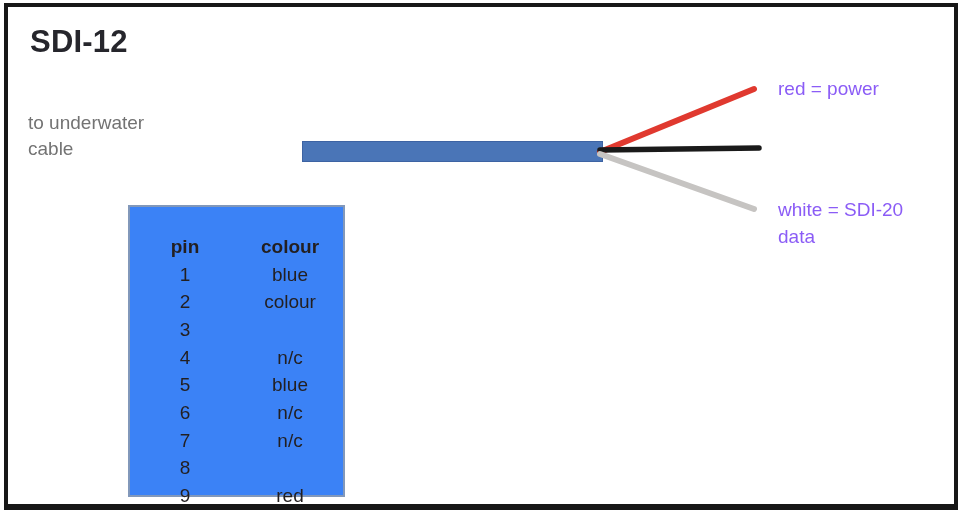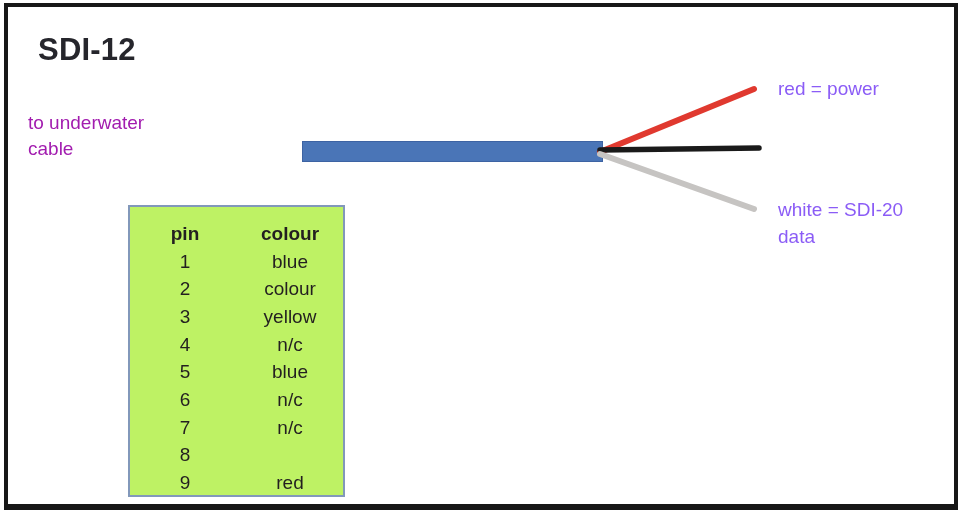--- a/index.html
+++ b/index.html
@@ -26,31 +26,31 @@
   .inner { position: absolute; inset: 0; }
 
   .title {
     position: absolute;
     left: 22px;
     top: 17px;
     font-size: 31px;
     font-weight: bold;
     letter-spacing: 0.2px;
     color: #26262c;
-    margin: 8px;
+    margin: 0;
   }
 
   .left-label {
     position: absolute;
     left: 20px;
     top: 103px;
     font-size: 19px;
     line-height: 26px;
     white-space: pre-line;
-    color: #a21caf;
+    color: #737373;
   }
 
   .connector {
     position: absolute;
     left: 160px;
     top: 96px;
     width: 136px;
     height: 88px;
     box-sizing: border-box;
     background: #3e4145;
@@ -97,23 +97,23 @@
   .wire-label.black { top: 131px; }
   .wire-label.white { top: 189px; }
 
   .pin-table {
     position: absolute;
     left: 120px;
     top: 198px;
     width: 217px;
     height: 292px;
     box-sizing: border-box;
-    background: #bef264;
+    background: #3b82f6;
     border: 2px solid #8298ba;
-    padding-top: 13px;
+    padding-top: 26px;
     font-size: 19px;
   }
   .trow {
     display: flex;
     height: 27.7px;
     align-items: center;
   }
   .trow.header { font-weight: bold; }
   .td { text-align: center; }
   .td.pin { width: 110px; }
@@ -153,21 +153,20 @@
             <div class="trow">
               <div class="td pin">1</div>
               <div class="td col">blue</div>
             </div>
             <div class="trow">
               <div class="td pin">2</div>
               <div class="td col">colour</div>
             </div>
             <div class="trow">
               <div class="td pin">3</div>
-              <div class="td col">yellow</div>
             </div>
             <div class="trow">
               <div class="td pin">4</div>
               <div class="td col">n/c</div>
             </div>
             <div class="trow">
               <div class="td pin">5</div>
               <div class="td col">blue</div>
             </div>
             <div class="trow">

